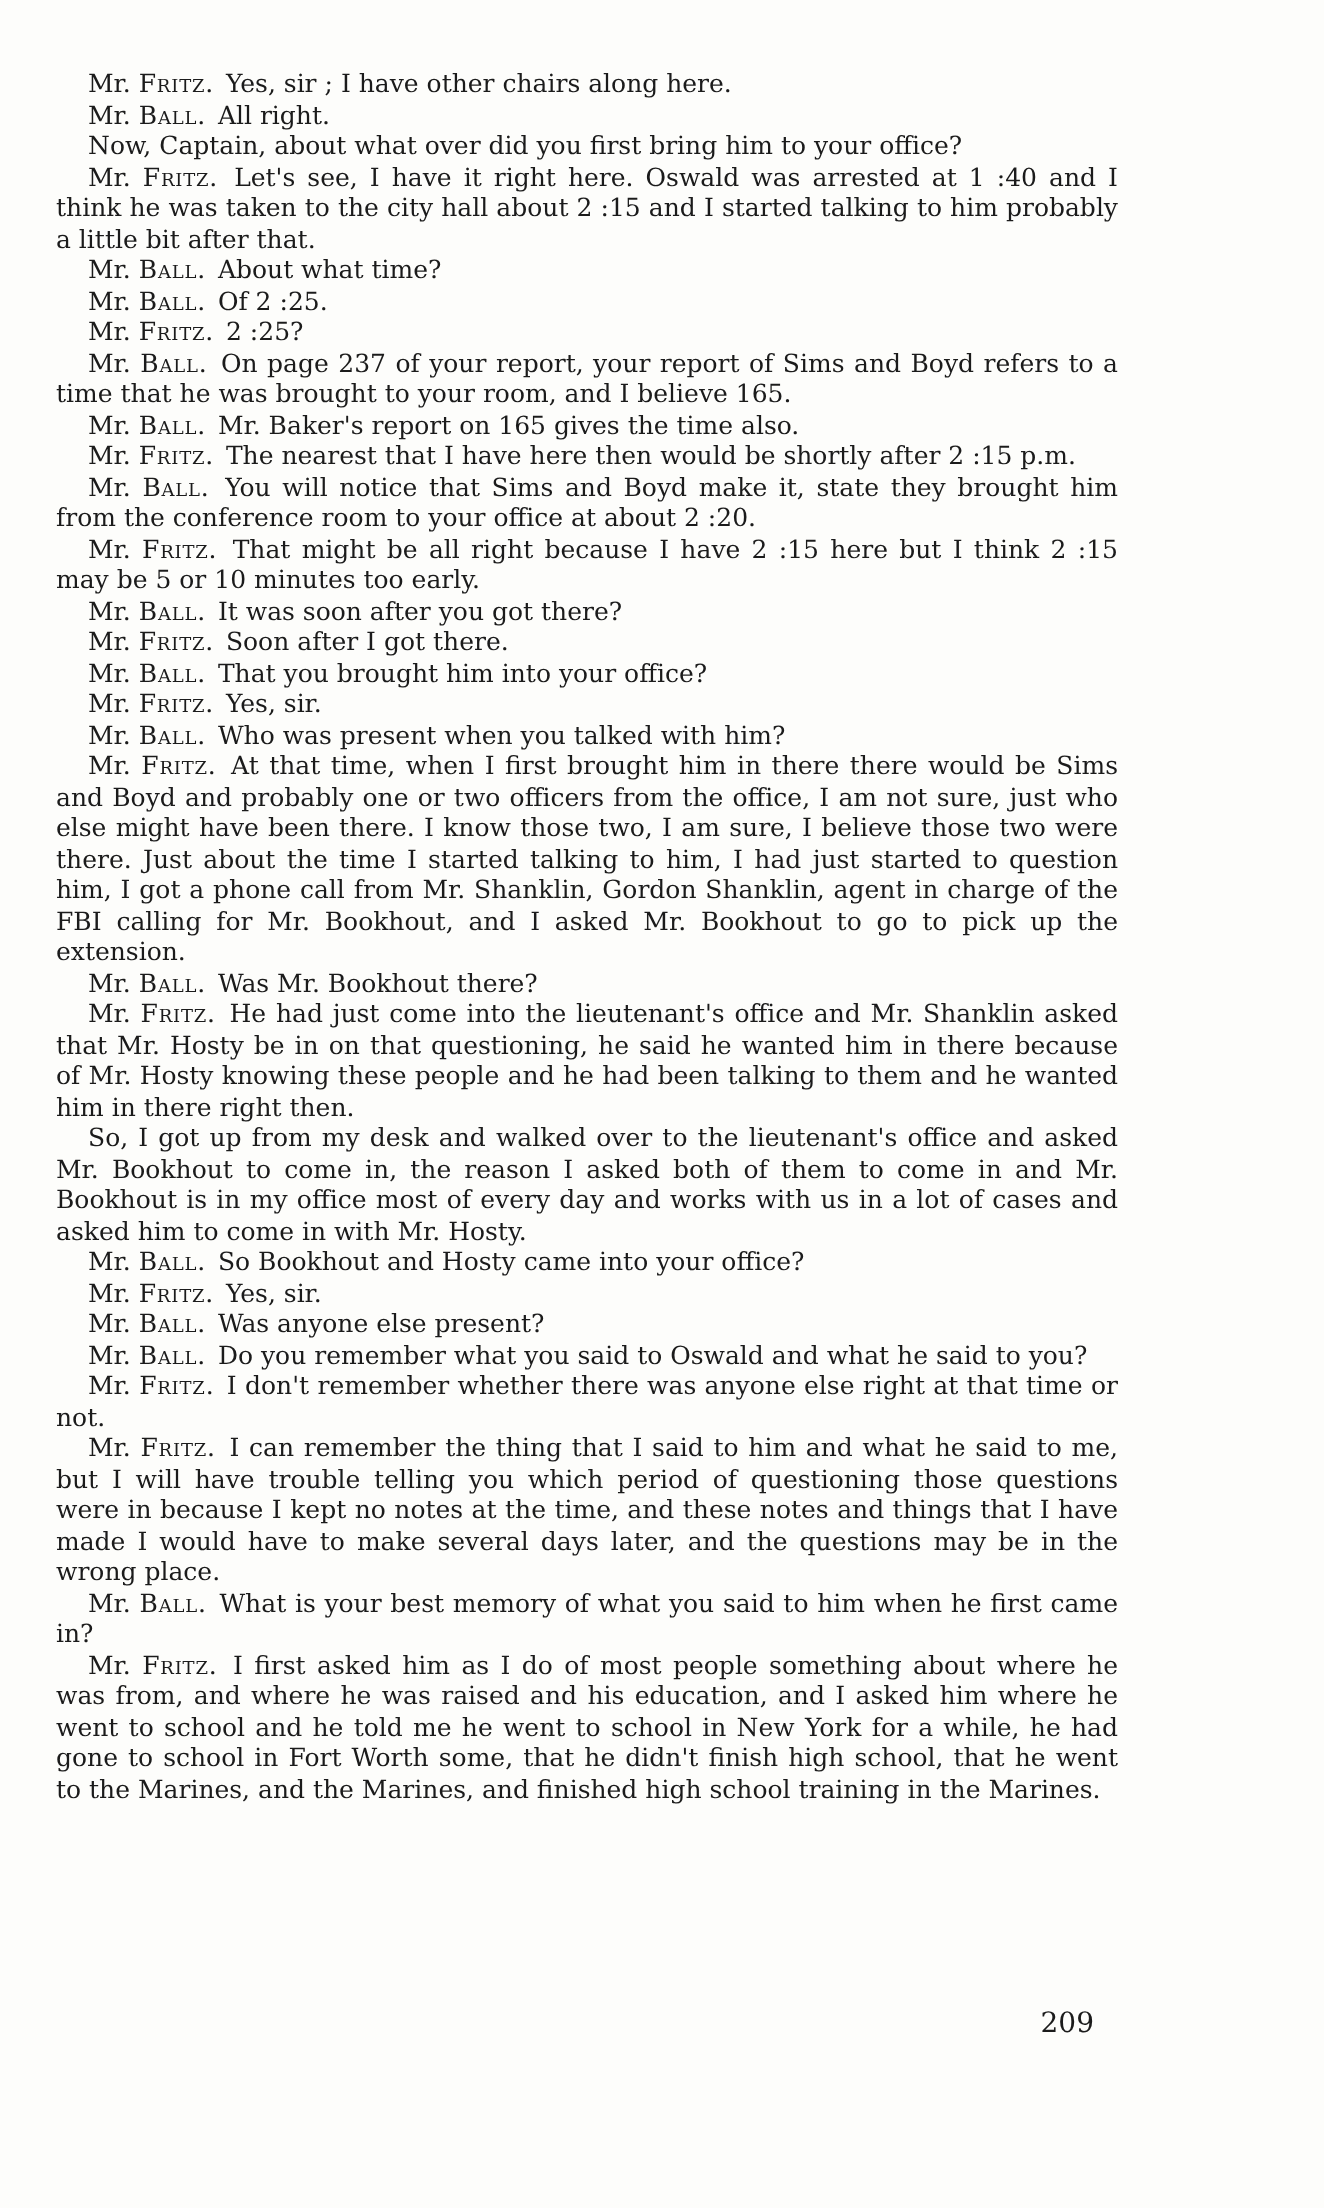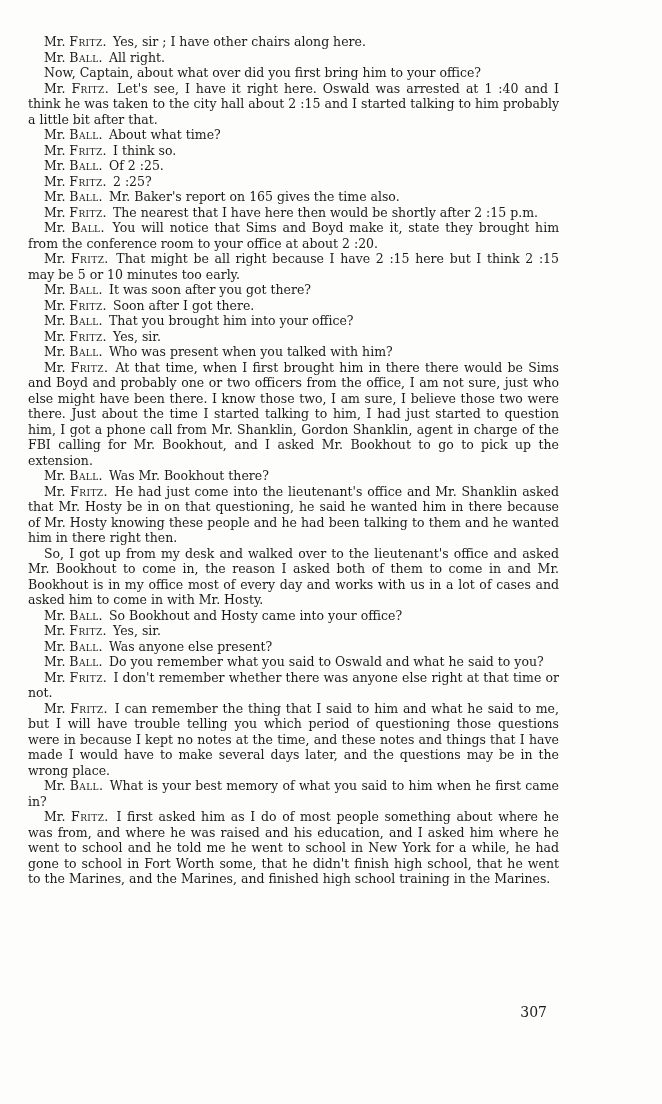--- a/index.html
+++ b/index.html
@@ -50,23 +50,23 @@
 </head>
 <body>
 
 <div class="page">
   <div class="text-block">
       <p class="para"><span class="speaker"><span>Mr. </span><span class="sc">Fritz.</span></span> Yes, sir ; I have other chairs along here.</p>
       <p class="para"><span class="speaker"><span>Mr. </span><span class="sc">Ball.</span></span> All right.</p>
       <p class="para">Now, Captain, about what over did you first bring him to your office?</p>
       <p class="para"><span class="speaker"><span>Mr. </span><span class="sc">Fritz.</span></span> Let's see, I have it right here. Oswald was arrested at 1 :40 and I think he was taken to the city hall about 2 :15 and I started talking to him probably a little bit after that.</p>
       <p class="para"><span class="speaker"><span>Mr. </span><span class="sc">Ball.</span></span> About what time?</p>
-      <p class="para"><span class="speaker"><span>Mr. </span><span class="sc">Fritz.</span></span> I think so.</p>
       <p class="para"><span class="speaker"><span>Mr. </span><span class="sc">Ball.</span></span> Of 2 :25.</p>
       <p class="para"><span class="speaker"><span>Mr. </span><span class="sc">Fritz.</span></span> 2 :25?</p>
+      <p class="para"><span class="speaker"><span>Mr. </span><span class="sc">Ball.</span></span> On page 237 of your report, your report of Sims and Boyd refers to a time that he was brought to your room, and I believe 165.</p>
       <p class="para"><span class="speaker"><span>Mr. </span><span class="sc">Ball.</span></span> Mr. Baker's report on 165 gives the time also.</p>
       <p class="para"><span class="speaker"><span>Mr. </span><span class="sc">Fritz.</span></span> The nearest that I have here then would be shortly after 2 :15 p.m.</p>
       <p class="para"><span class="speaker"><span>Mr. </span><span class="sc">Ball.</span></span> You will notice that Sims and Boyd make it, state they brought him from the conference room to your office at about 2 :20.</p>
       <p class="para"><span class="speaker"><span>Mr. </span><span class="sc">Fritz.</span></span> That might be all right because I have 2 :15 here but I think 2 :15 may be 5 or 10 minutes too early.</p>
       <p class="para"><span class="speaker"><span>Mr. </span><span class="sc">Ball.</span></span> It was soon after you got there?</p>
       <p class="para"><span class="speaker"><span>Mr. </span><span class="sc">Fritz.</span></span> Soon after I got there.</p>
       <p class="para"><span class="speaker"><span>Mr. </span><span class="sc">Ball.</span></span> That you brought him into your office?</p>
       <p class="para"><span class="speaker"><span>Mr. </span><span class="sc">Fritz.</span></span> Yes, sir.</p>
       <p class="para"><span class="speaker"><span>Mr. </span><span class="sc">Ball.</span></span> Who was present when you talked with him?</p>
       <p class="para"><span class="speaker"><span>Mr. </span><span class="sc">Fritz.</span></span> At that time, when I first brought him in there there would be Sims and Boyd and probably one or two officers from the office, I am not sure, just who else might have been there. I know those two, I am sure, I believe those two were there. Just about the time I started talking to him, I had just started to question him, I got a phone call from Mr. Shanklin, Gordon Shanklin, agent in charge of the FBI calling for Mr. Bookhout, and I asked Mr. Bookhout to go to pick up the extension.</p>
@@ -75,14 +75,14 @@
       <p class="para">So, I got up from my desk and walked over to the lieutenant's office and asked Mr. Bookhout to come in, the reason I asked both of them to come in and Mr. Bookhout is in my office most of every day and works with us in a lot of cases and asked him to come in with Mr. Hosty.</p>
       <p class="para"><span class="speaker"><span>Mr. </span><span class="sc">Ball.</span></span> So Bookhout and Hosty came into your office?</p>
       <p class="para"><span class="speaker"><span>Mr. </span><span class="sc">Fritz.</span></span> Yes, sir.</p>
       <p class="para"><span class="speaker"><span>Mr. </span><span class="sc">Ball.</span></span> Was anyone else present?</p>
       <p class="para"><span class="speaker"><span>Mr. </span><span class="sc">Ball.</span></span> Do you remember what you said to Oswald and what he said to you?</p>
       <p class="para"><span class="speaker"><span>Mr. </span><span class="sc">Fritz.</span></span> I don't remember whether there was anyone else right at that time or not.</p>
       <p class="para"><span class="speaker"><span>Mr. </span><span class="sc">Fritz.</span></span> I can remember the thing that I said to him and what he said to me, but I will have trouble telling you which period of questioning those questions were in because I kept no notes at the time, and these notes and things that I have made I would have to make several days later, and the questions may be in the wrong place.</p>
       <p class="para"><span class="speaker"><span>Mr. </span><span class="sc">Ball.</span></span> What is your best memory of what you said to him when he first came in?</p>
       <p class="para"><span class="speaker"><span>Mr. </span><span class="sc">Fritz.</span></span> I first asked him as I do of most people something about where he was from, and where he was raised and his education, and I asked him where he went to school and he told me he went to school in New York for a while, he had gone to school in Fort Worth some, that he didn't finish high school, that he went to the Marines, and the Marines, and finished high school training in the Marines.</p>
     </div>
-  <div class="page-number">307</div>
+  <div class="page-number">209</div>
 </div>
 
 </body></html>

